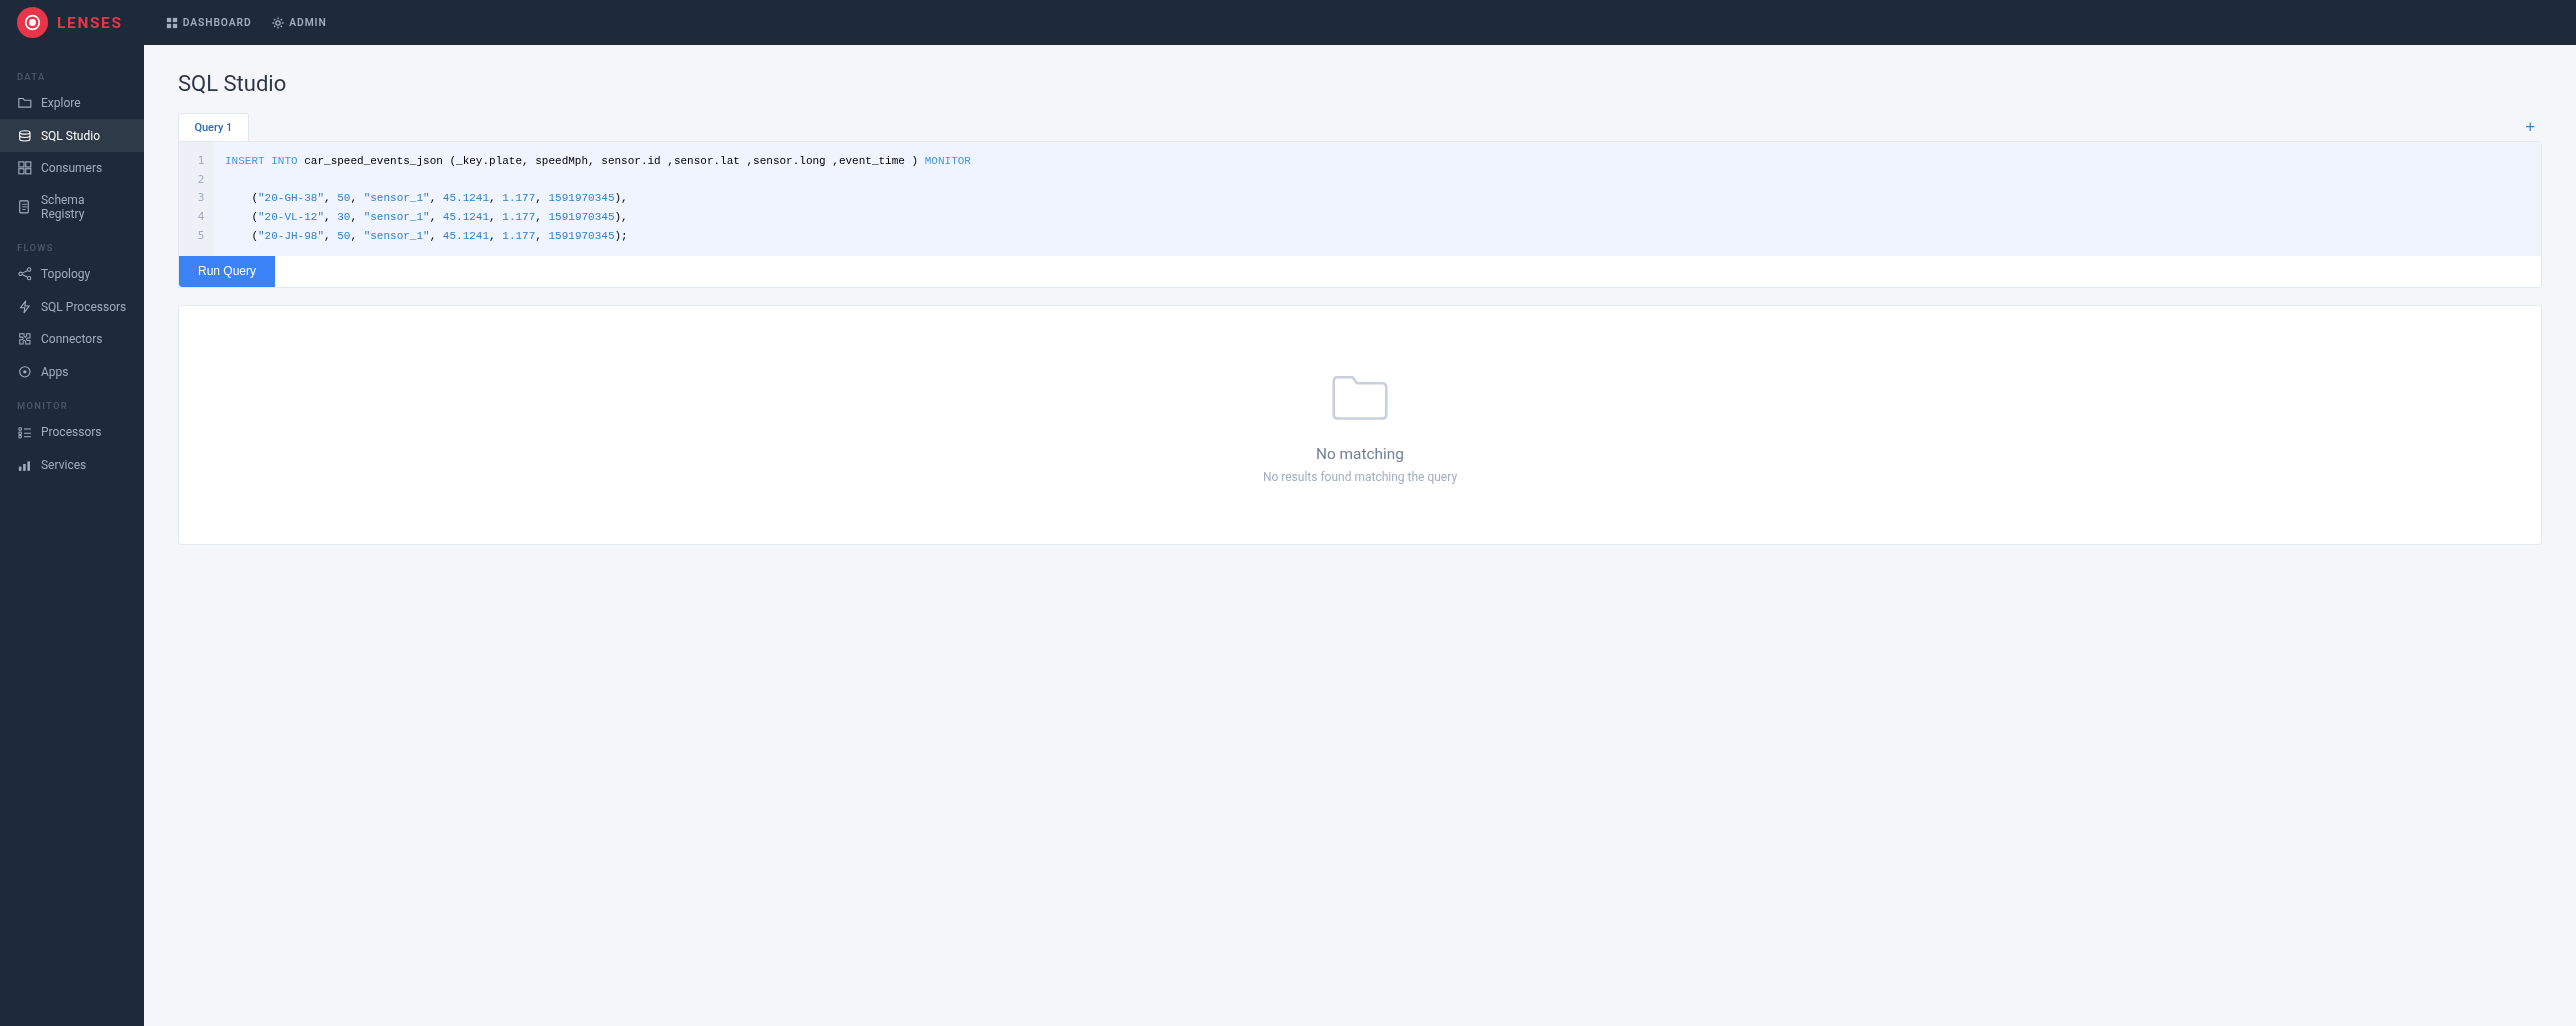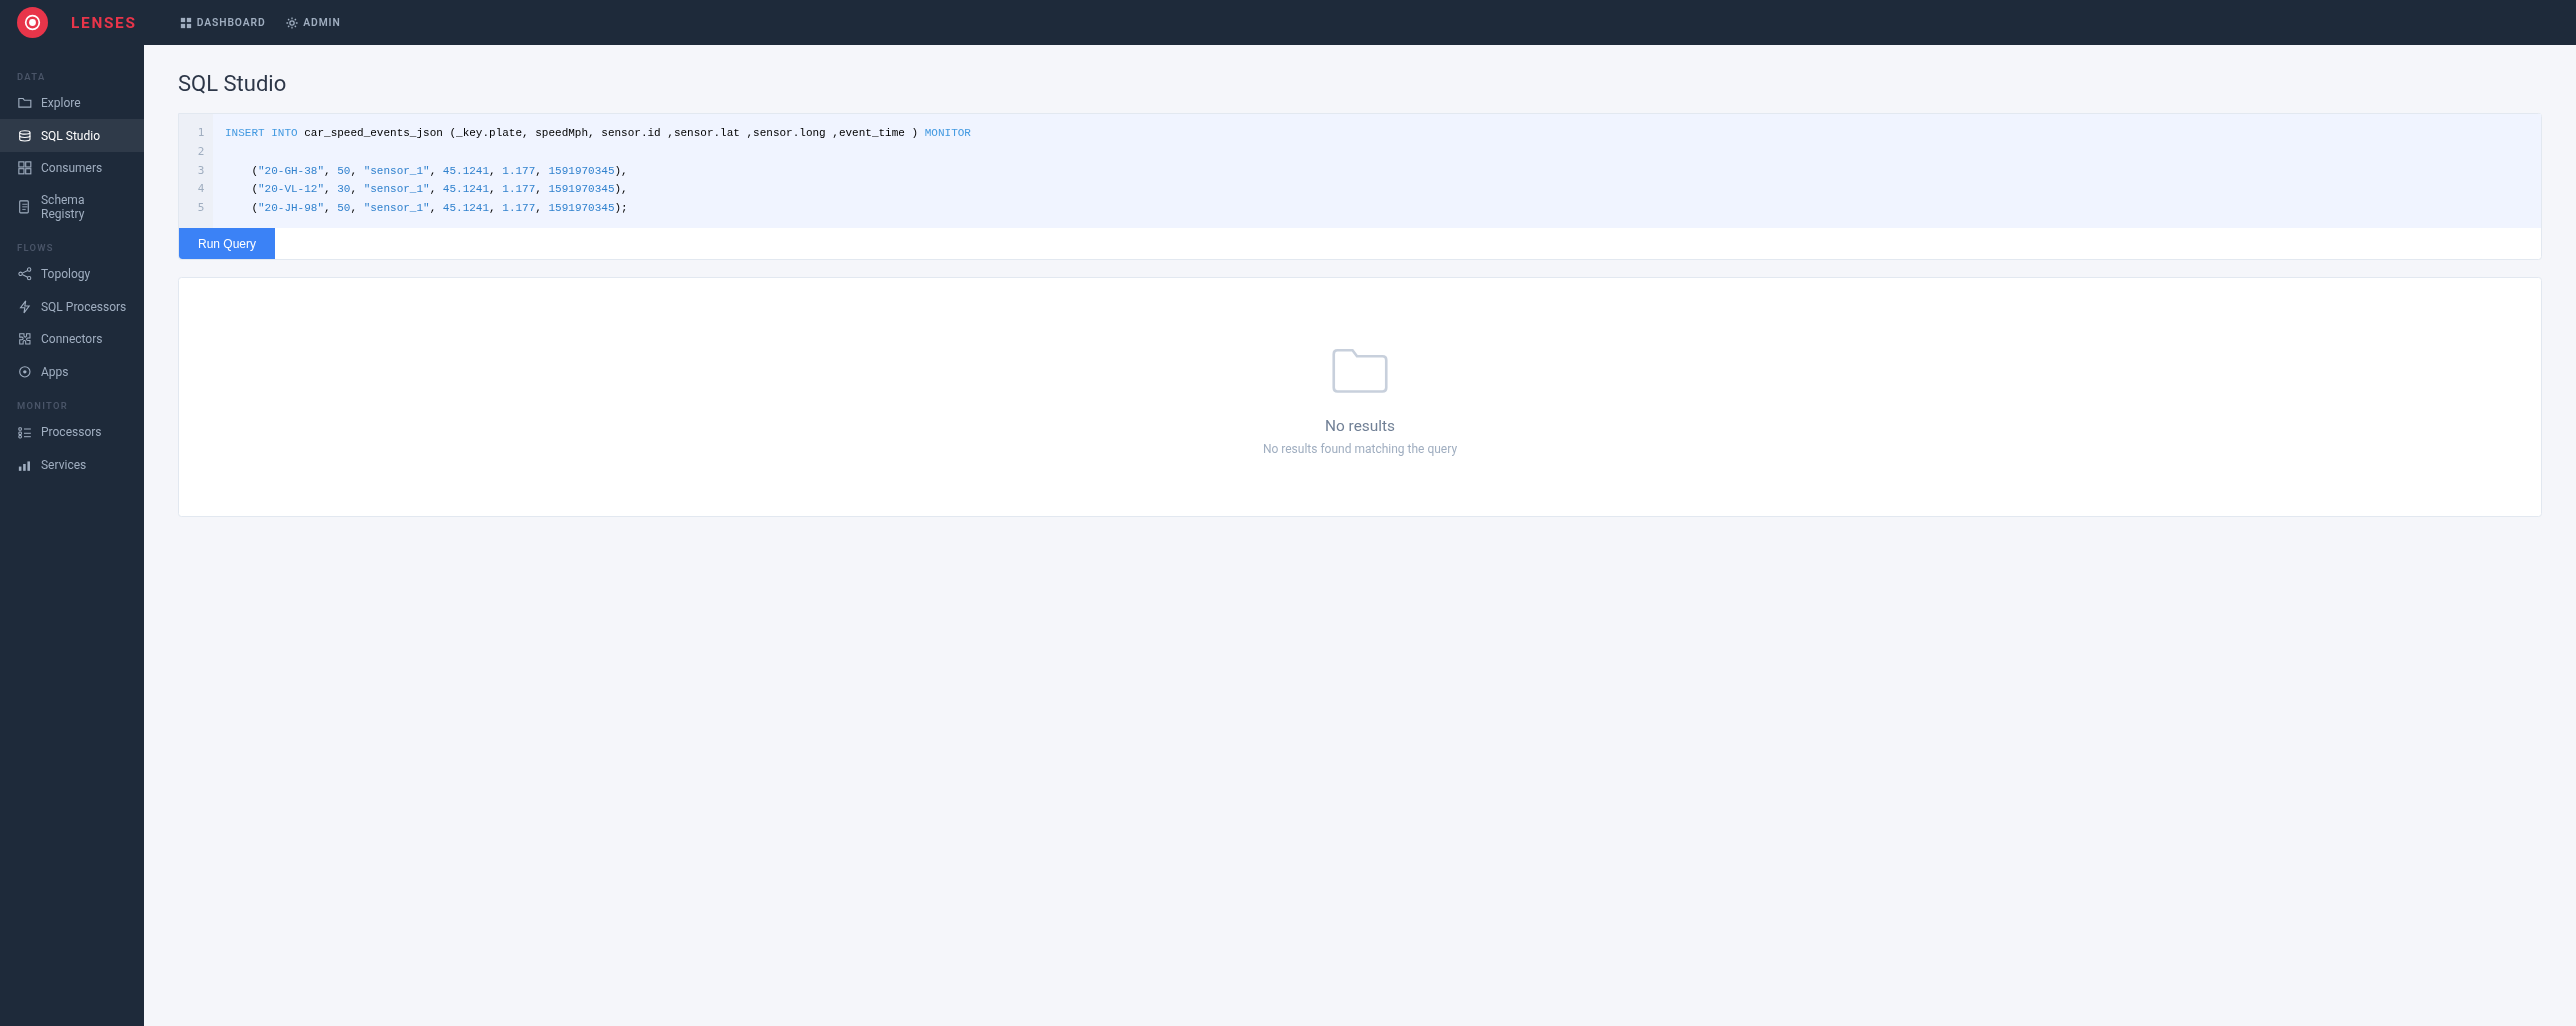--- a/index.html
+++ b/index.html
@@ -11,21 +11,21 @@
       height: 45px;
       display: flex;
       align-items: center;
       padding: 0 17px;
       gap: 26px;
       flex-shrink: 0;
     }
     .logo-area {
       display: flex;
       align-items: center;
-      gap: 23px;
+      gap: 9px;
     }
     .logo-icon {
       width: 31px;
       height: 31px;
       background: #e8354a;
       border-radius: 50%;
       display: flex;
       align-items: center;
       justify-content: center;
       color: white;
@@ -382,20 +382,26 @@
           <rect x="11" y="4" width="3" height="11" fill="#a0aec0"></rect>
         </svg>
       </div>
       <span>Services</span>
     </div>
   </div>
 
   <div class="content">
     <h1 class="page-title">SQL Studio</h1>
 
+    <div class="tab-row">
+      <div class="query-tab active">
+        <span>Query 1</span>
+      </div>
+      <button class="add-query-btn">+</button>
+    </div>
 
     <div class="query-panel">
       <div class="query-editor">
         <div class="code-area">
           <div class="line-numbers">
             <div>1</div>
             <div>2</div>
             <div>3</div>
             <div>4</div>
             <div>5</div>
@@ -409,18 +415,18 @@
       </div>
       <button class="run-query-btn">Run Query</button>
     </div>
 
     <div class="results-area">
       <div class="no-results-icon">
         <svg class="folder-svg" viewBox="0 0 80 70" fill="none" xmlns="http://www.w3.org/2000/svg">
           <path d="M5 15 Q5 10 10 10 L30 10 L36 18 L70 18 Q75 18 75 23 L75 60 Q75 65 70 65 L10 65 Q5 65 5 60 Z" stroke="#c8d0dc" stroke-width="3.5" fill="none"></path>
         </svg>
       </div>
-      <div class="no-results-title">No results</div>
+      <div class="no-results-title">No matching</div>
       <div class="no-results-sub">No results found matching the query</div>
     </div>
   </div>
 </div>
 
 
 </body></html>

